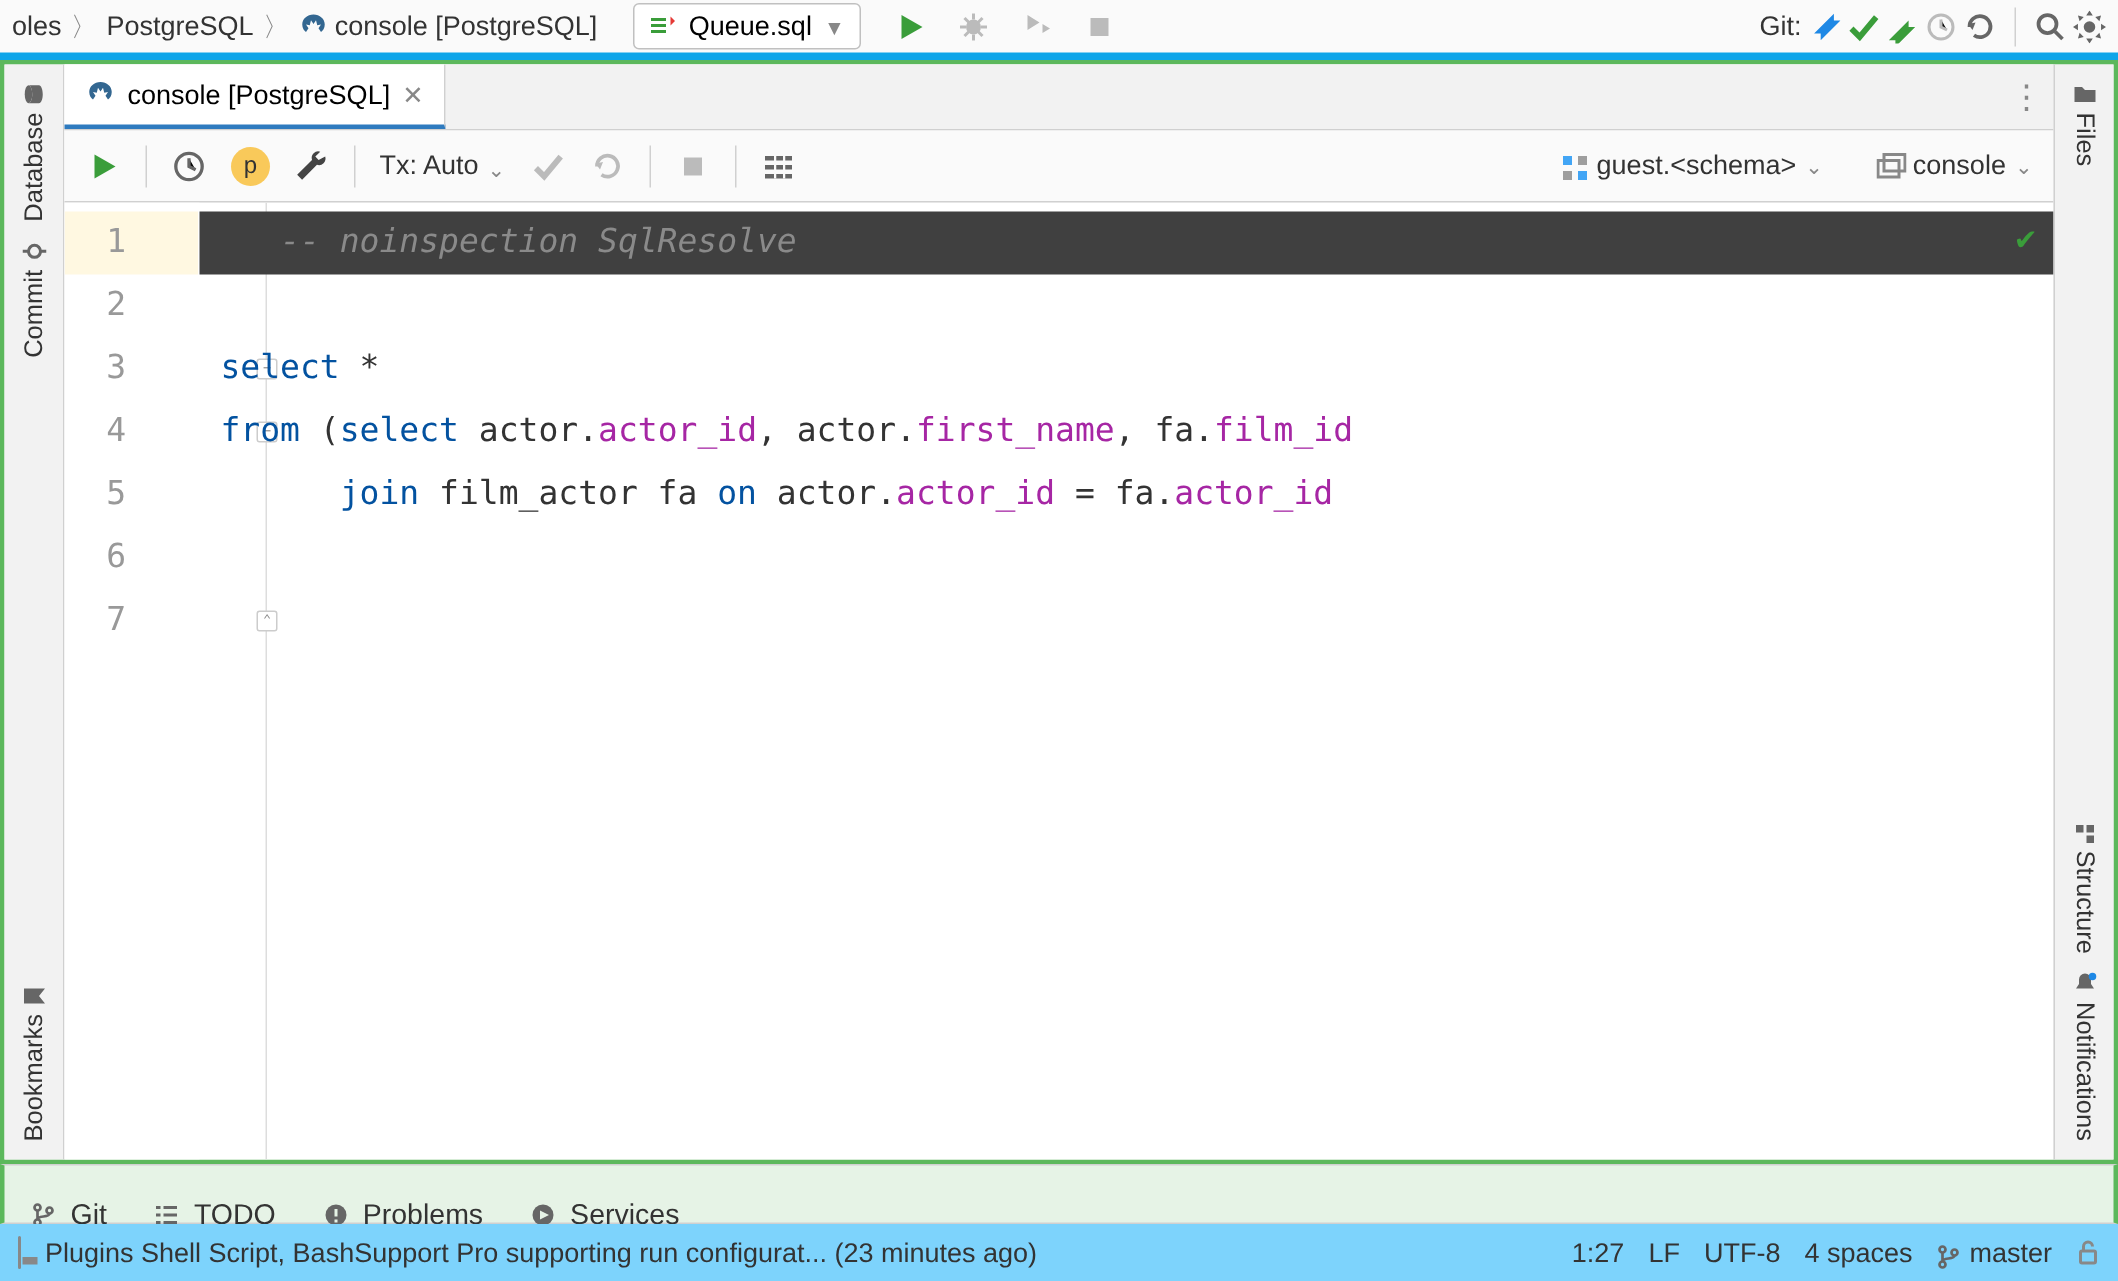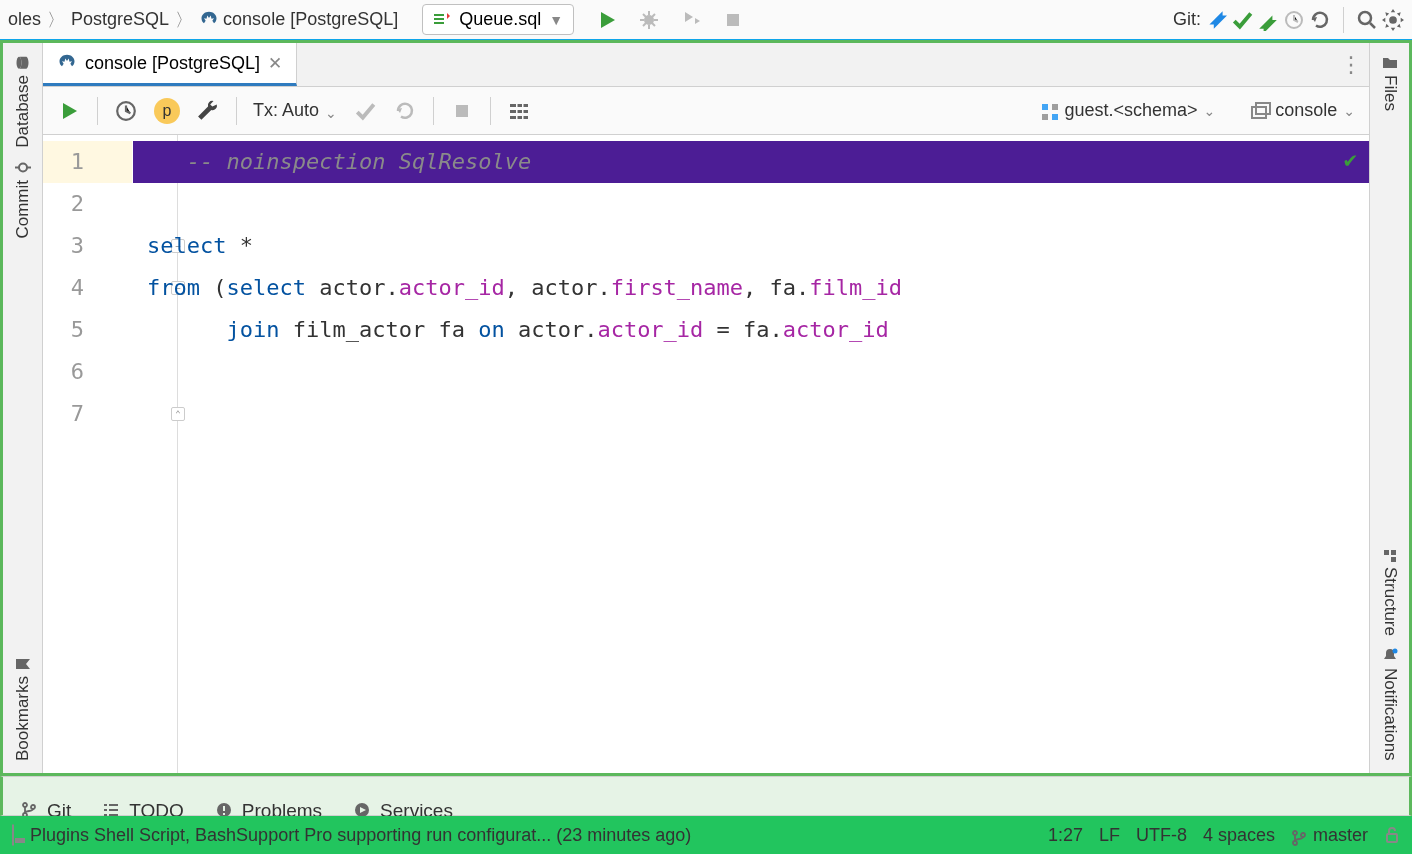--- a/index.html
+++ b/index.html
@@ -11,21 +11,21 @@
       height: 854px;
       display: flex;
       flex-direction: column;
       overflow: hidden;
     }
 
     
     .top-nav {
       height: 40px;
       background: #fafafa;
-      border-bottom: 1px solid #0ea5e9;
+      border-bottom: 5px solid #0ea5e9;
       display: flex;
       align-items: center;
       padding: 0 8px;
       gap: 4px;
     }
     .breadcrumb {
       display: flex;
       align-items: center;
       gap: 6px;
       color: #333;
@@ -267,21 +267,21 @@
       flex: 1;
       padding-top: 6px;
       position: relative;
     }
     .code-line {
       height: 42px;
       line-height: 42px;
       padding-left: 14px;
       white-space: pre;
     }
-    .code-line.hl { background: #4c1d95; }
+    .code-line.hl { background: #404040; }
     .c { color: #8a8a8a; font-style: italic; }
     .k { color: #0352a0; }
     .i { color: #333; }
     .p { color: #a626a4; }
     .op { color: #333; }
 
     .checkmark-indicator {
       position: absolute;
       right: 12px;
       top: 12px;
@@ -304,21 +304,21 @@
     }
     .bt-item {
       display: flex; align-items: center; gap: 8px;
       font-size: 19px; color: #333; cursor: pointer; margin-top: 30px;
     }
     .bt-icon { width: 18px; height: 18px; color: #666; }
 
     
     .status-bar {
       height: 38px;
-      background: #22c55e;
+      background: #7dd3fc;
       display: flex;
       align-items: center;
       padding: 0 12px;
       gap: 16px;
       font-size: 18px;
       color: #333;
     }
     .sb-msg { flex: 1; }
     .sb-item { cursor: pointer; }
     .lock-icon { color: #888; }

